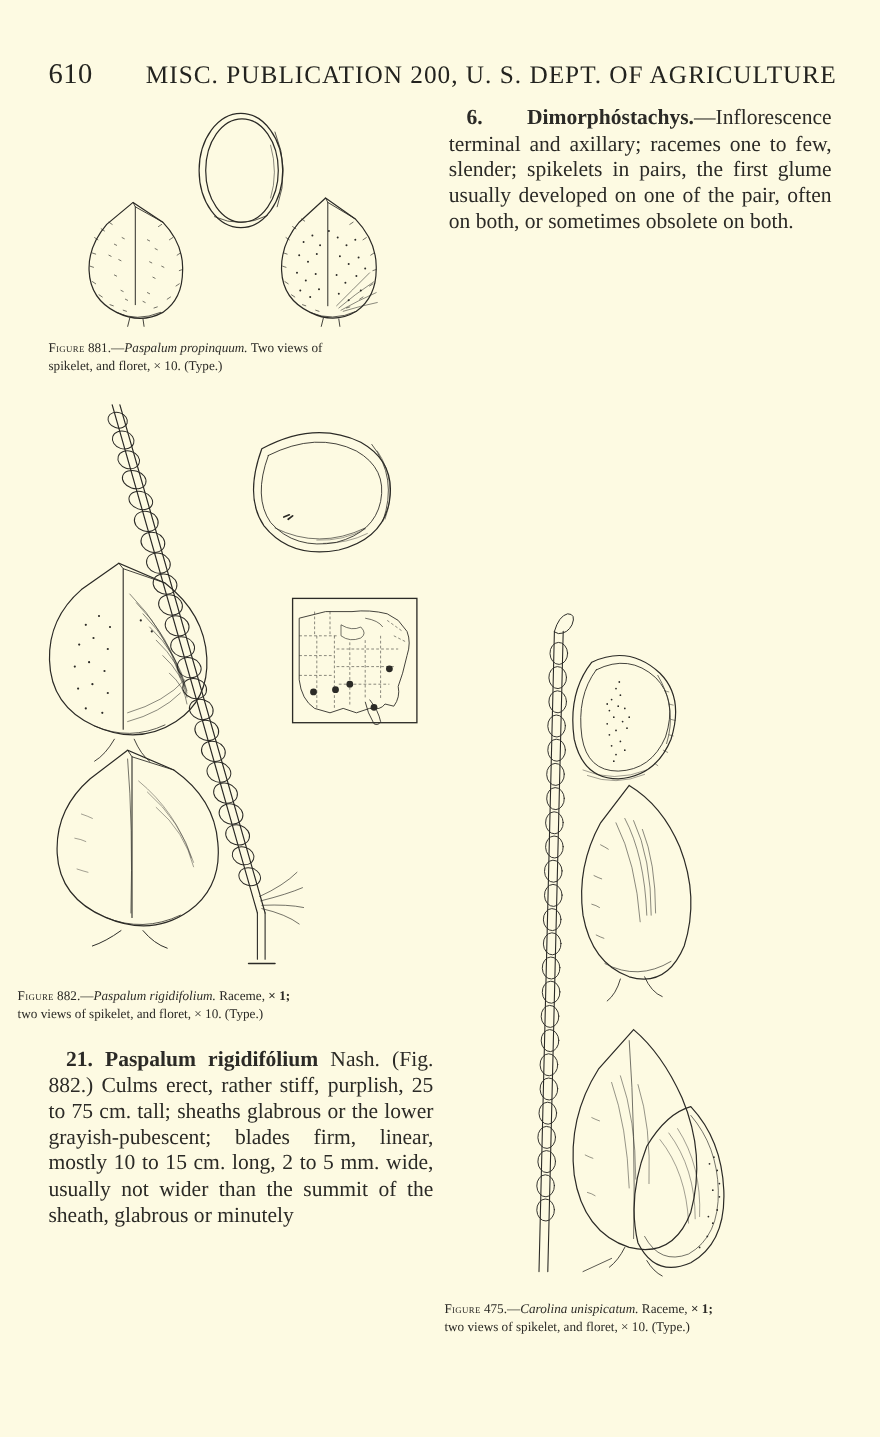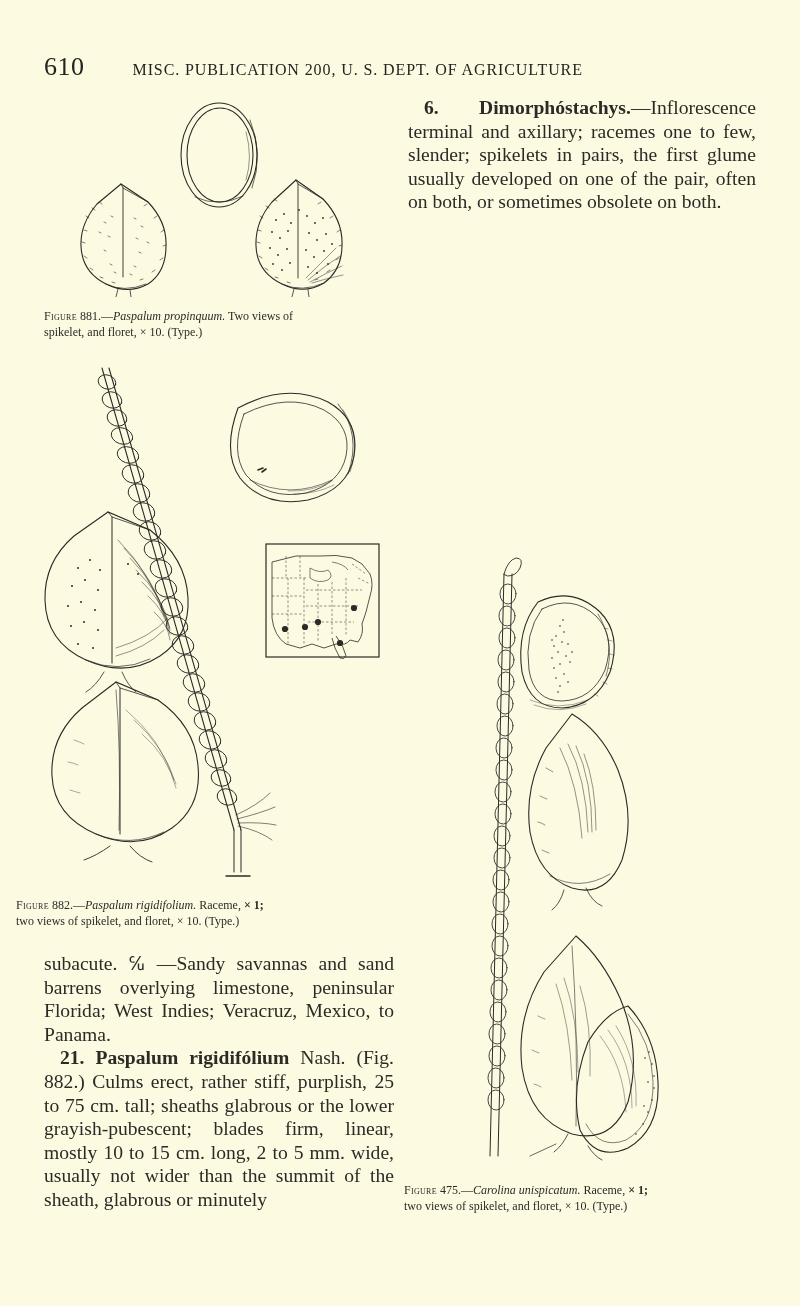--- a/index.html
+++ b/index.html
@@ -30,21 +30,21 @@
     display: flex;
     align-items: baseline;
   }
   .folio {
     font-size: 26px;
     letter-spacing: 0.5px;
     color: #23231f;
   }
   .head-title {
     margin-left: 48px;
-    font-size: 16px;
+    font-size: 23px;
     letter-spacing: 0.9px;
     color: #23231f;
     white-space: nowrap;
   }
   
   .col-left {
     position: absolute;
     left: 44px;
     top: 92px;
     width: 350px;
@@ -455,21 +455,20 @@
     <div class="caption">
       <span class="fig-word">Figure</span>
       <span>475.</span><span>—</span><span class="latin">Carolina unispicatum.</span>
       <span>Raceme, </span><b>× 1;</b><br>
       <span>two views of spikelet, and floret, </span><span>× 10.</span>
       <span>(Type.)</span>
     </div>
   </div>
 
   <div class="col-left" style="top:952px;">
-    <p class="body">subacute. ℆ —Sandy savannas and sand barrens overlying limestone, peninsular Florida; West Indies; Veracruz, Mexico, to Panama.</p>
     <p class="body indent"><span class="sp-num">21.</span> <span class="sp-name">Paspalum rigidifólium</span> <span>Nash.</span> <span>(Fig. 882.) Culms erect, rather stiff, purplish, 25 to 75 cm. tall; sheaths glabrous or the lower grayish-pubescent; blades firm, linear, mostly 10 to 15 cm. long, 2 to 5 mm. wide, usually not wider than the summit of the sheath, glabrous or minutely</span></p>
   </div>
 
   <div class="col-right">
     <p class="body indent" style="margin-top:4px;"><span class="sp-num">6.</span> <span class="sp-name">Dimorphóstachys.</span><span>—Inflorescence terminal and axillary; racemes one to few, slender; spikelets in pairs, the first glume usually developed on one of the pair, often on both, or sometimes obsolete on both.</span></p>
   </div>
 
 </div>
 
 </body></html>

